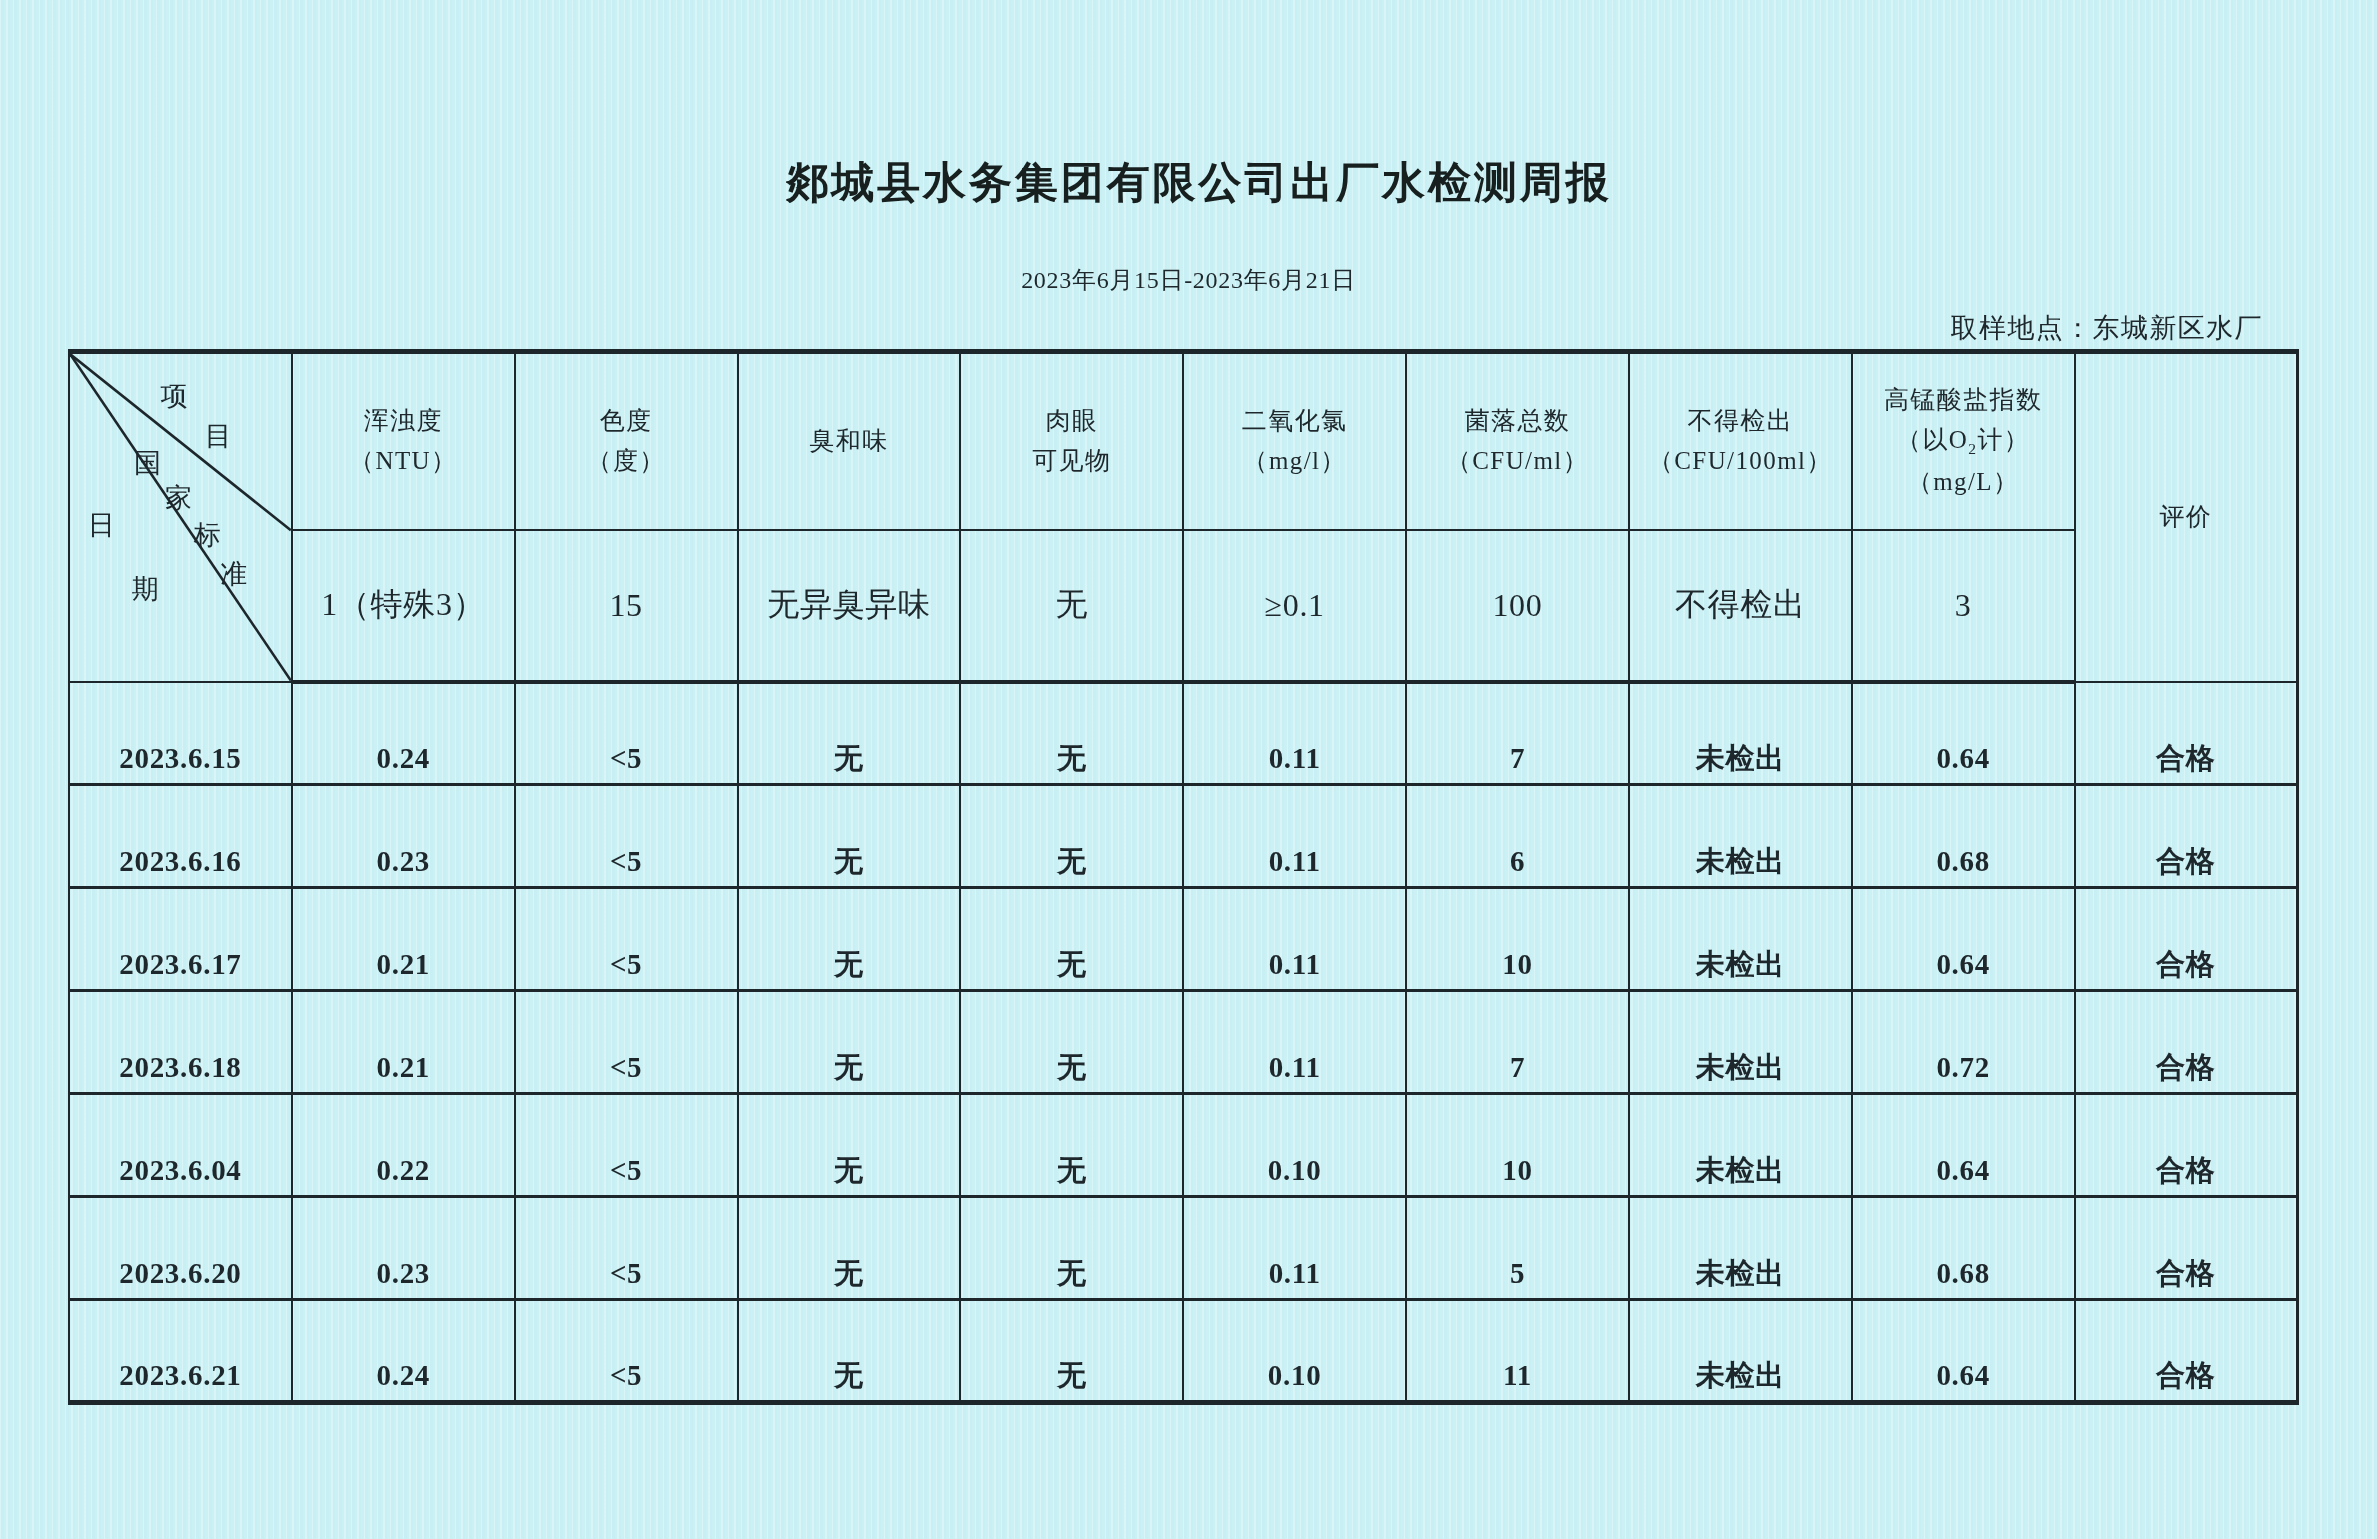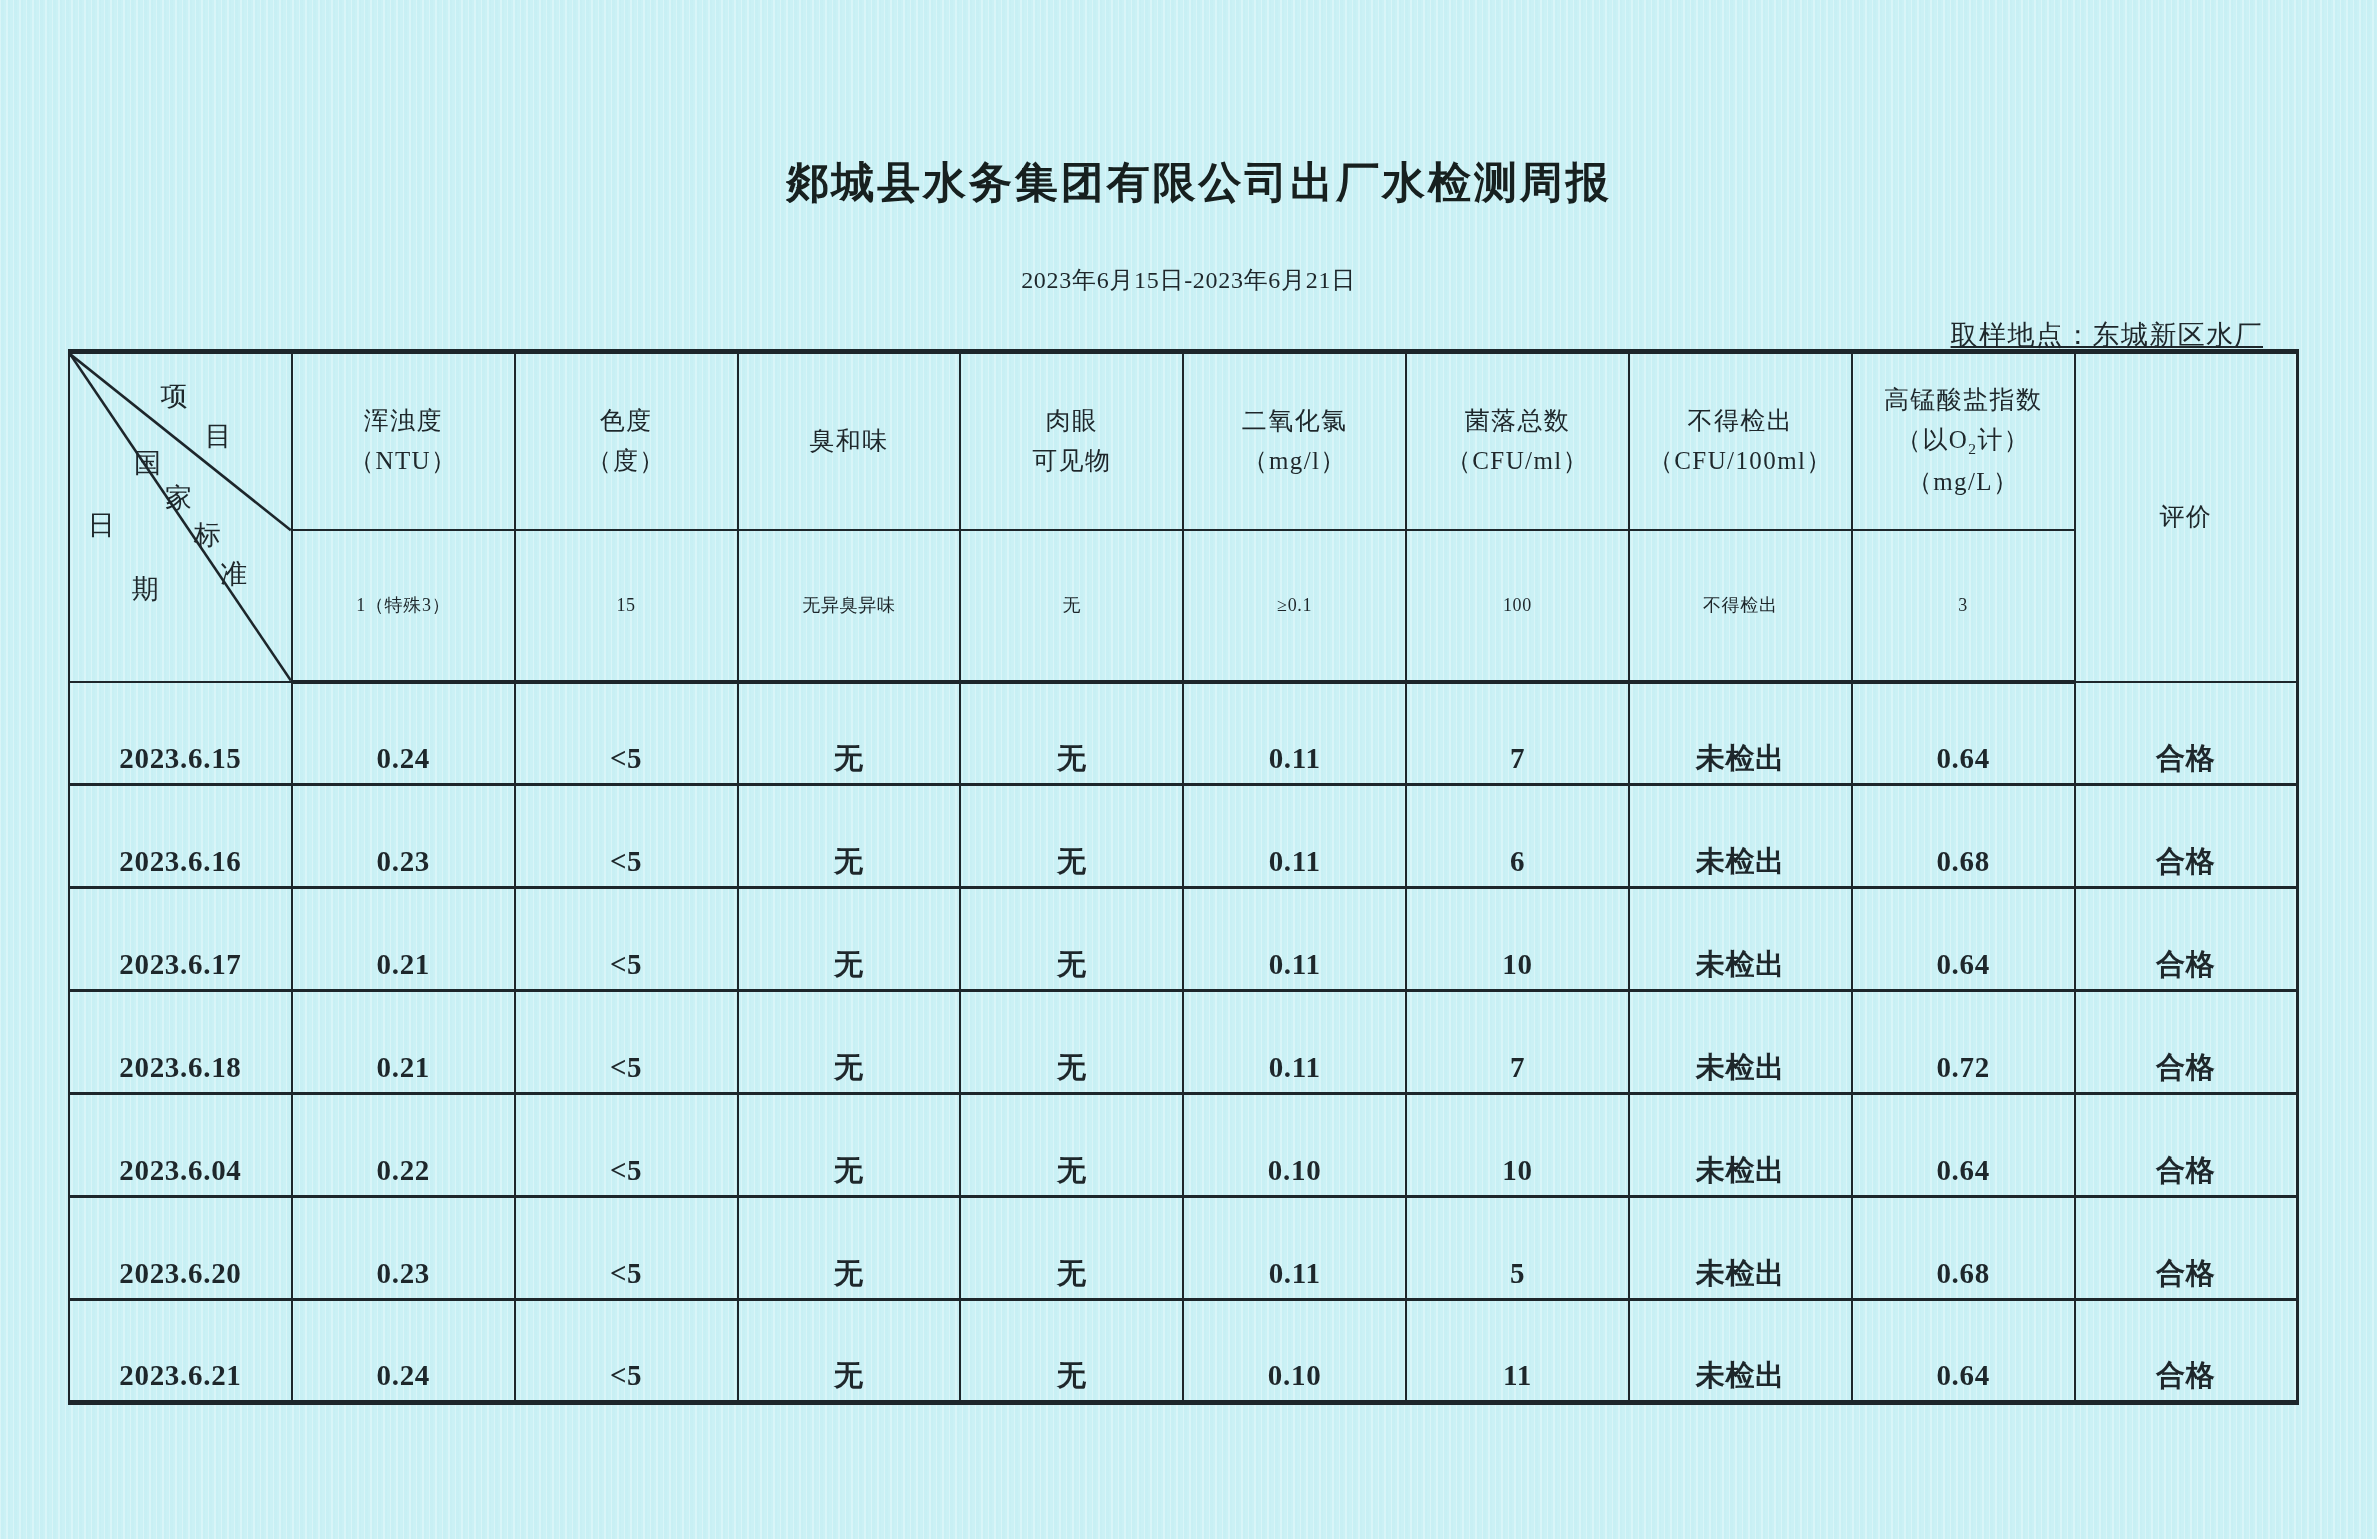--- a/index.html
+++ b/index.html
@@ -28,24 +28,23 @@
   }
   .date-range {
     position: absolute;
     top: 264px; left: 0; width: 100%;
     text-align: center;
     font-size: 24px;
     letter-spacing: 0.7px;
   }
   .sampling-location {
     position: absolute;
-    top: 317px; right: 114px;
+    top: 310px; right: 114px;
     font-size: 27px;
     letter-spacing: 1.4px;
-    text-decoration: underline;
   }
 
   table.report {
     position: absolute;
     top: 349px; left: 68px;
     width: 2231px;
     border-collapse: collapse;
     table-layout: fixed;
     border: solid #1d262b;
     border-width: 5.8px 3.6px 5px 2.9px;
@@ -75,21 +74,21 @@
     font-size: 27px;
     line-height: 1;
     letter-spacing: 0;
   }
   td.eval-header-cell { font-size: 27px; letter-spacing: 2.2px; }
   sub { font-size: 0.62em; }
 
   tr.standard-row { height: 152px; }
   tr.standard-row td {
     vertical-align: middle;
-    font-size: 18px;
+    font-size: 32px;
     letter-spacing: 0.7px;
     border-bottom-width: 4.3px;
   }
 
   tr.data-row { height: 103px; font-weight: bold; }
   tr.data-row td {
     vertical-align: bottom;
     padding-bottom: 10px;
     font-size: 29px;
     line-height: 1;

